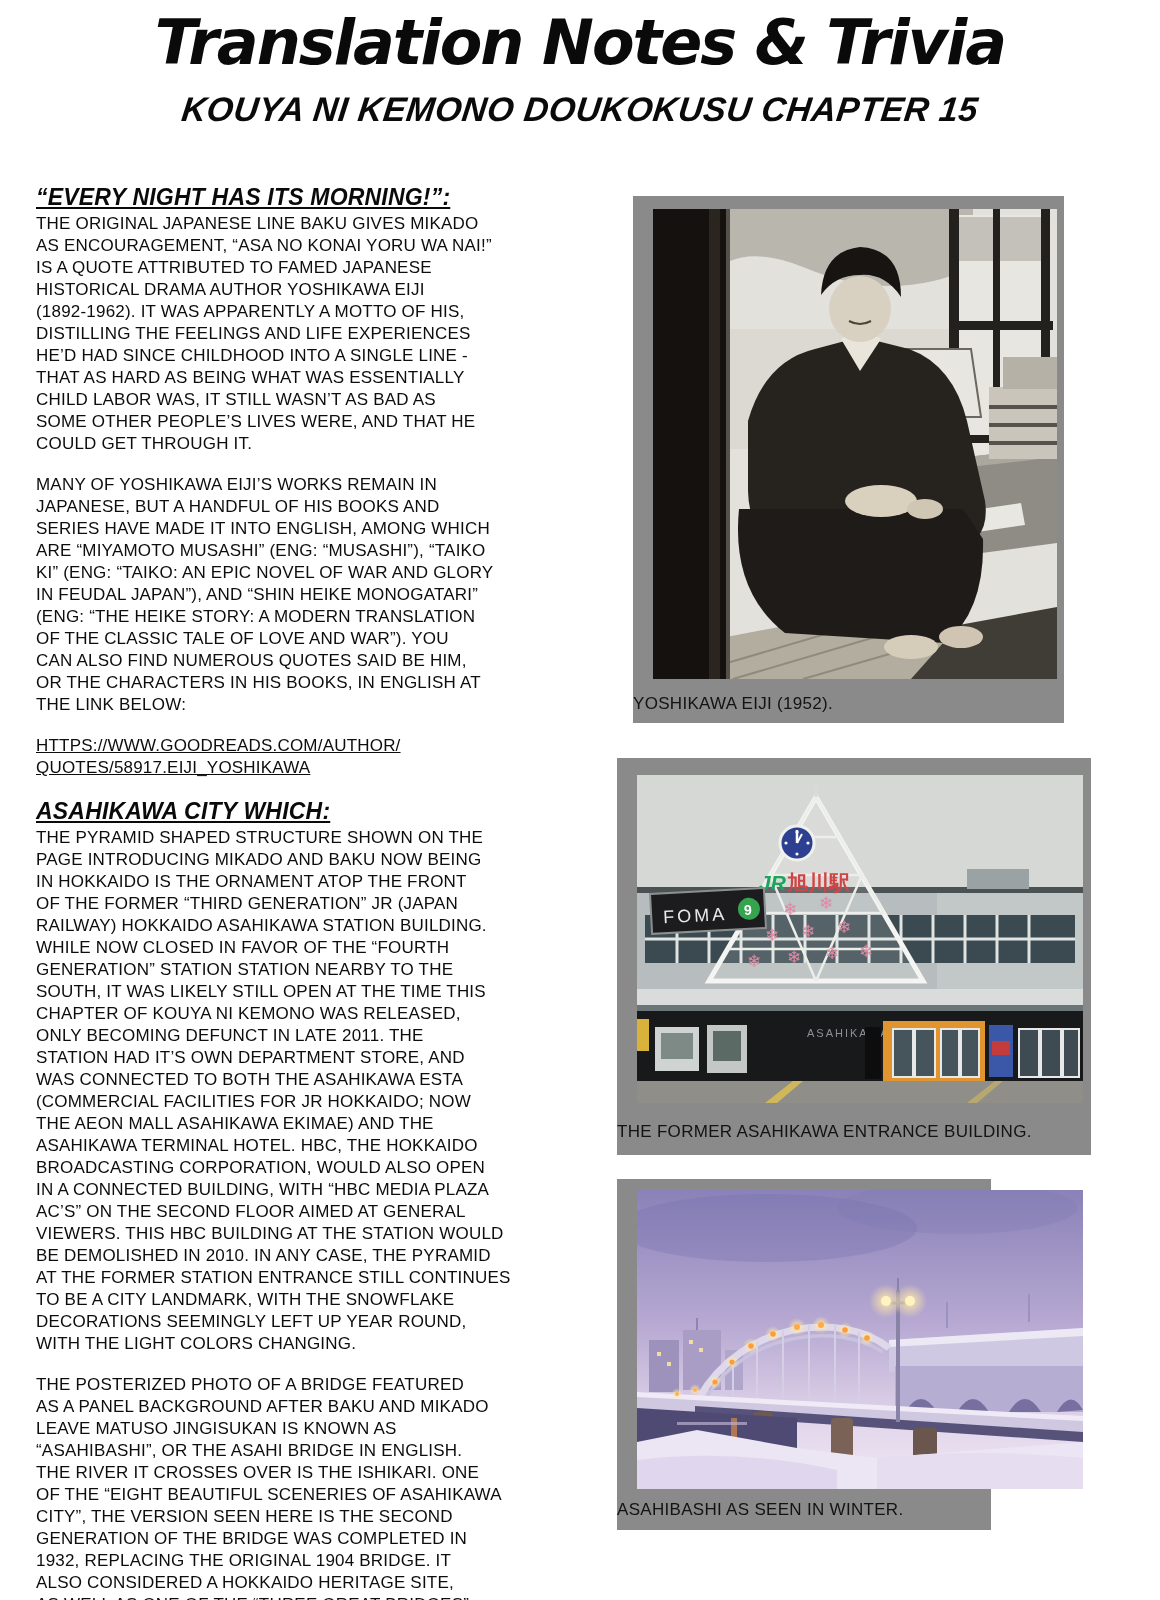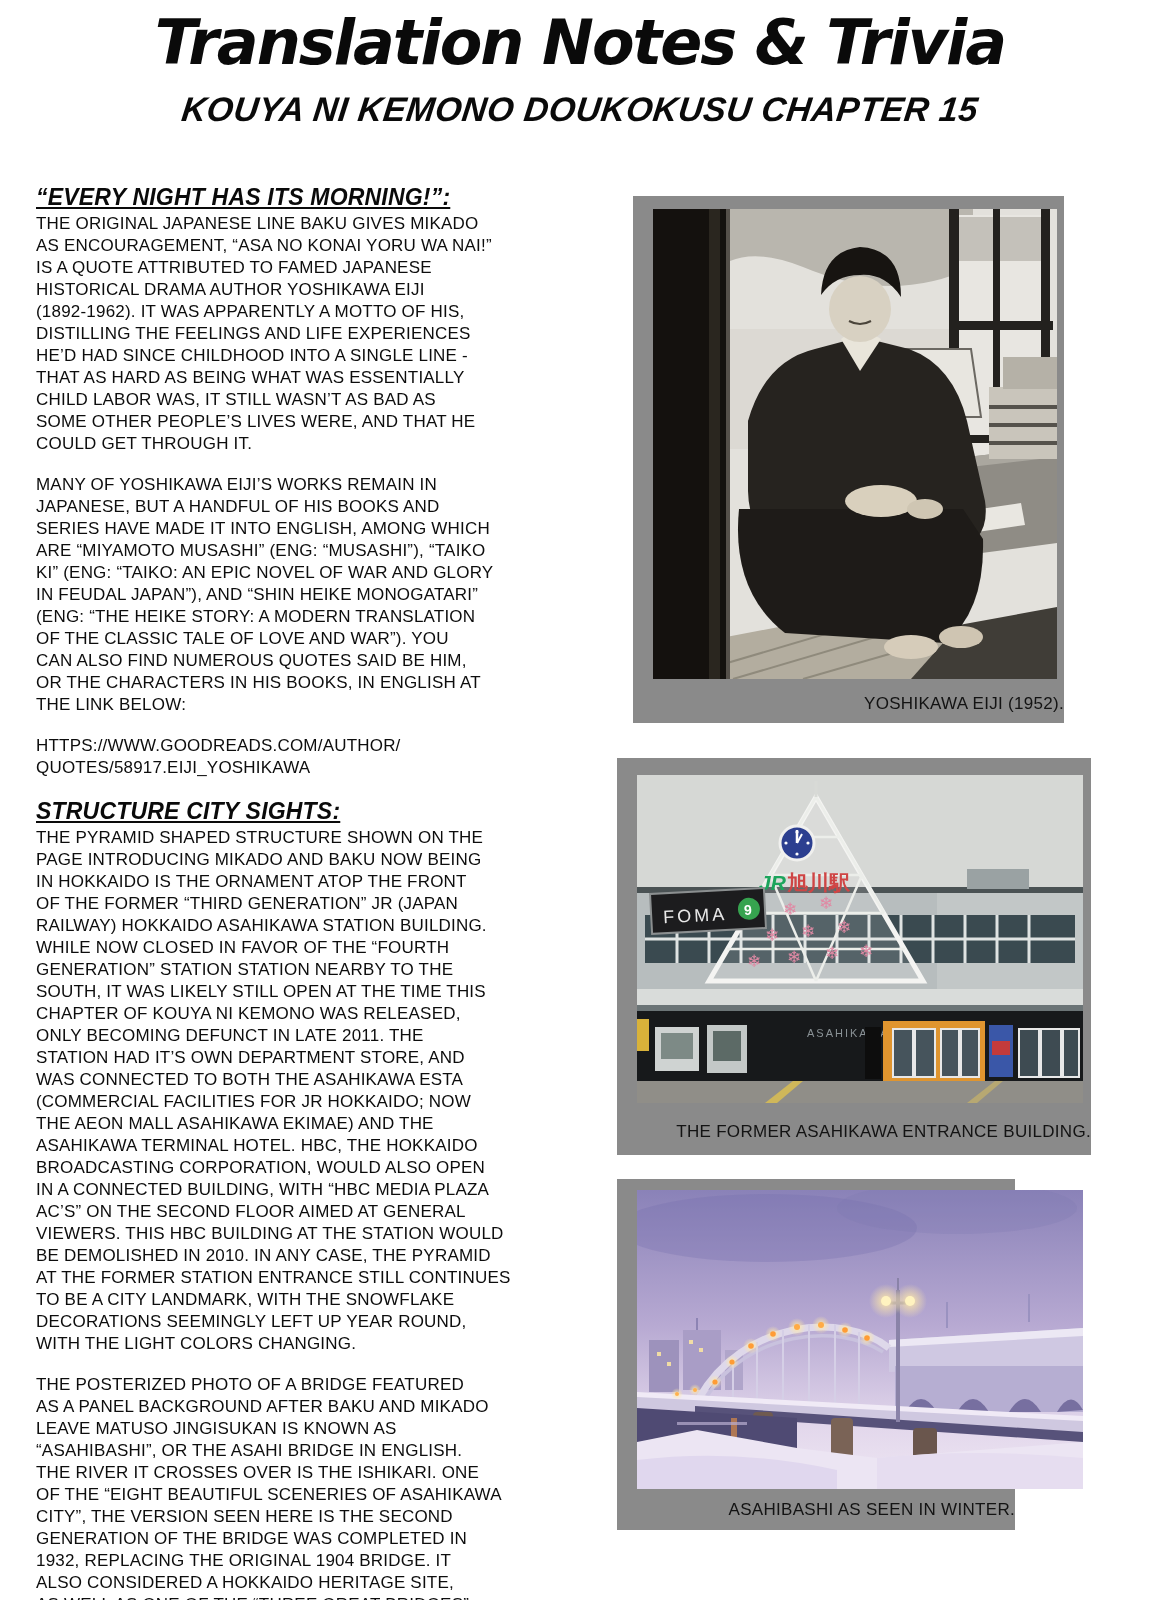--- a/index.html
+++ b/index.html
@@ -21,36 +21,36 @@
   }
   .col-left{position:absolute;left:36px;top:184px;width:580px;}
   .sec-heading{
     margin:0;padding:0;font-size:23px;font-weight:bold;font-style:italic;
     letter-spacing:0.2px;color:#0a0a0a;text-decoration:underline;
   }
   .body-text{
     margin:2px 0 19px 0;font-size:17px;line-height:22px;letter-spacing:0.2px;
     white-space:pre-line;color:#0d0d0d;
   }
-  .link-text{margin-top:16px;}
+  .link-text{margin-top:16px;text-decoration:underline;}
   .figure{
     position:absolute;background:#8a8a8a;
   }
   .figure .photo{position:absolute;display:block;}
   .figure .caption{
-    position:absolute;left:0;width:100%;text-align:right;
+    position:absolute;left:0;width:100%;text-align:left;
     font-size:17px;letter-spacing:0.3px;color:#131313;
   }
   .f1{left:633px;top:196px;width:431px;height:527px;}
   .f1 .photo{left:20px;top:13px;width:404px;height:470px;}
   .f1 .caption{bottom:9px;}
   .f2{left:617px;top:758px;width:474px;height:397px;}
   .f2 .photo{left:20px;top:17px;width:446px;height:328px;}
   .f2 .caption{bottom:13px;}
-  .f3{left:617px;top:1179px;width:374px;height:351px;padding-left:24px;}
+  .f3{left:617px;top:1179px;width:374px;height:351px;}
   .f3 .photo{left:20px;top:11px;width:446px;height:299px;}
   .f3 .caption{bottom:10px;}
   svg{display:block;}
 </style>
 </head>
 <body>
 
 <div class="page-title">Translation Notes &amp; Trivia</div>
 <div class="page-subtitle">KOUYA NI KEMONO DOUKOKUSU CHAPTER 15</div>
 
@@ -74,21 +74,21 @@
 KI” (ENG: “TAIKO: AN EPIC NOVEL OF WAR AND GLORY
 IN FEUDAL JAPAN”), AND “SHIN HEIKE MONOGATARI”
 (ENG: “THE HEIKE STORY: A MODERN TRANSLATION
 OF THE CLASSIC TALE OF LOVE AND WAR”). YOU
 CAN ALSO FIND NUMEROUS QUOTES SAID BE HIM,
 OR THE CHARACTERS IN HIS BOOKS, IN ENGLISH AT
 THE LINK BELOW:</p>
   <p class="body-text link-text">HTTPS://WWW.GOODREADS.COM/AUTHOR/
 QUOTES/58917.EIJI_YOSHIKAWA</p>
 
-  <h3 class="sec-heading">STRUCTURE CITY SIGHTS:</h3>
+  <h3 class="sec-heading">ASAHIKAWA CITY WHICH:</h3>
   <p class="body-text">THE PYRAMID SHAPED STRUCTURE SHOWN ON THE
 PAGE INTRODUCING MIKADO AND BAKU NOW BEING
 IN HOKKAIDO IS THE ORNAMENT ATOP THE FRONT
 OF THE FORMER “THIRD GENERATION” JR (JAPAN
 RAILWAY) HOKKAIDO ASAHIKAWA STATION BUILDING.
 WHILE NOW CLOSED IN FAVOR OF THE “FOURTH
 GENERATION” STATION STATION NEARBY TO THE
 SOUTH, IT WAS LIKELY STILL OPEN AT THE TIME THIS
 CHAPTER OF KOUYA NI KEMONO WAS RELEASED,
 ONLY BECOMING DEFUNCT IN LATE 2011. THE

